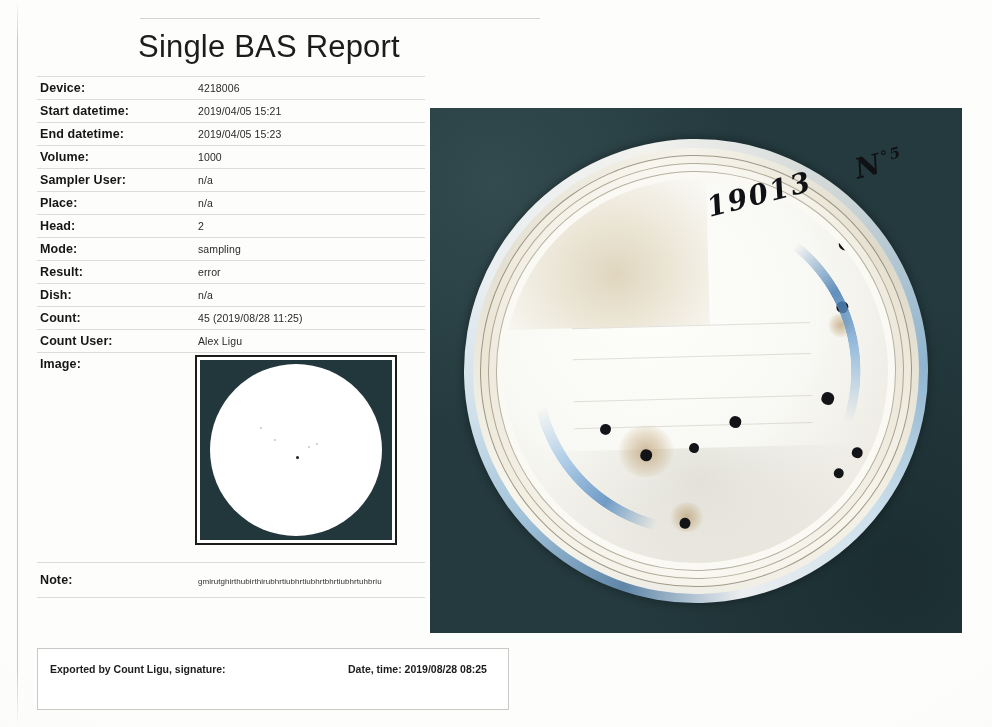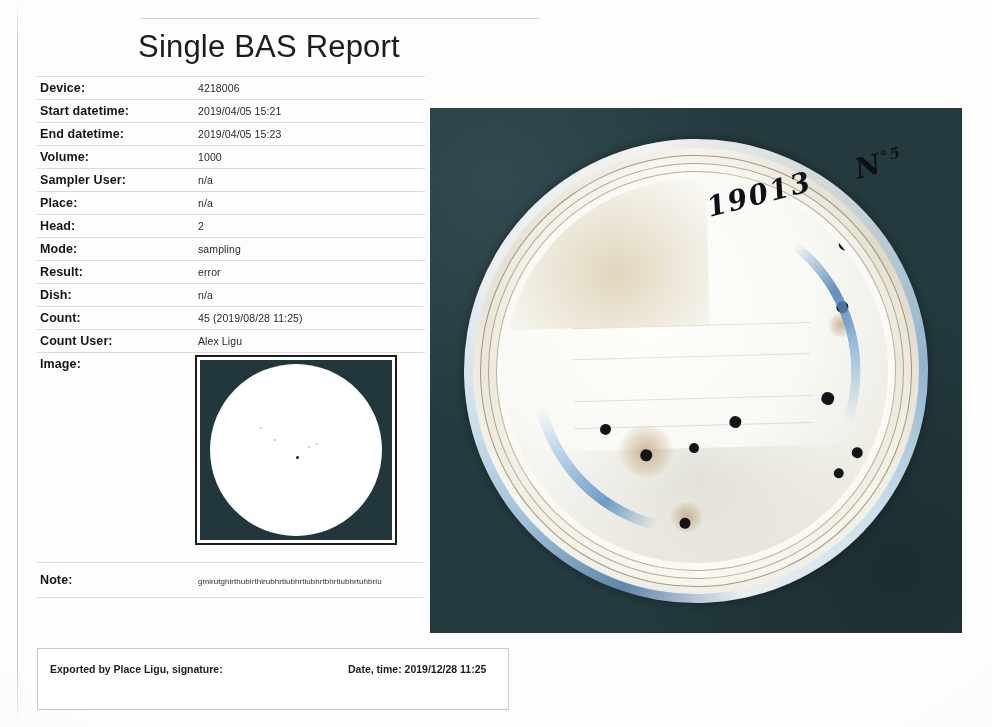--- a/index.html
+++ b/index.html
@@ -433,15 +433,15 @@
       <span>19013</span>
       <span style="display:inline-block;width:22px;"></span>
       <span>N</span><span class="hw-sup">°5</span>
     </div>
   </div>
 </div>
 
 <div class="scan-vignette"></div>
 
 <div class="footer-box">
-  <div class="footer-left">Exported by Place Ligu, signature:</div>
-  <div class="footer-right">Date, time: 2019/12/28 11:25</div>
+  <div class="footer-left">Exported by Count Ligu, signature:</div>
+  <div class="footer-right">Date, time: 2019/08/28 08:25</div>
 </div>
 
 </body></html>

